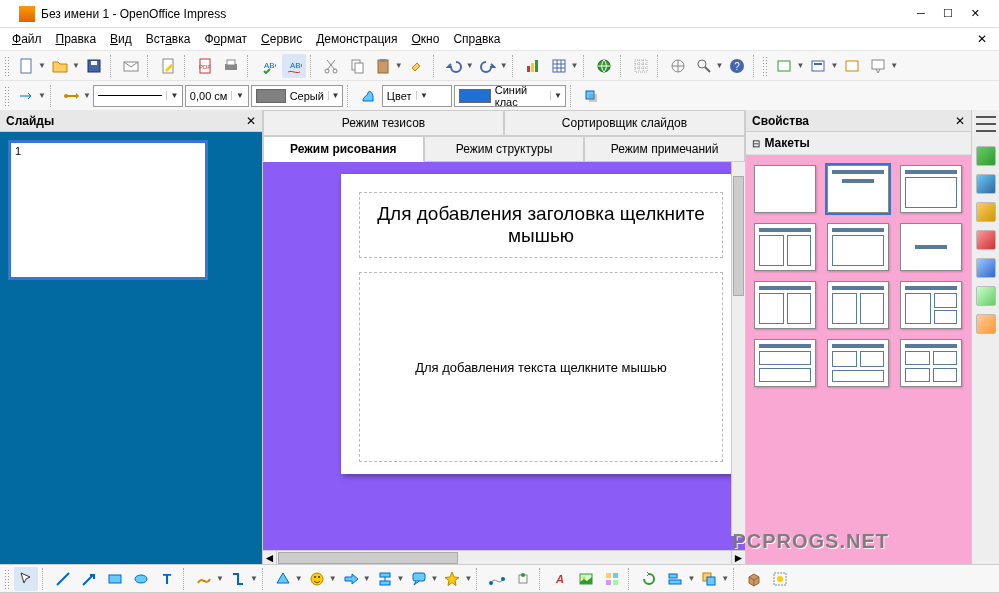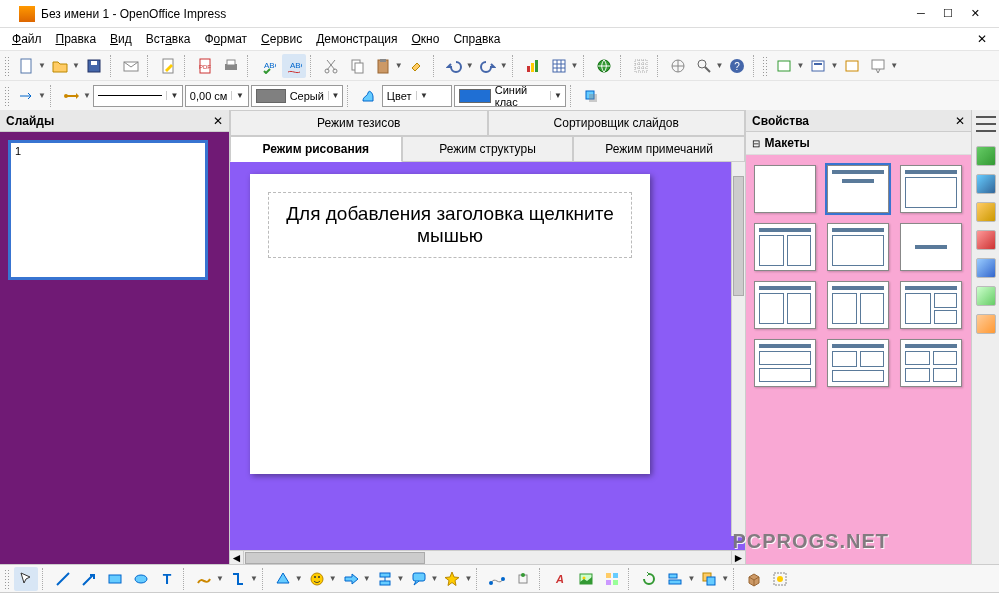--- a/index.html
+++ b/index.html
@@ -16,32 +16,32 @@
 .toolbar { height: 30px; display: flex; align-items: center; padding: 2px 4px; gap: 2px; border-top: 1px solid #e5e5e5; background: #f7f7f7; }
 .tbtn { width: 24px; height: 24px; display: flex; align-items: center; justify-content: center; cursor: pointer; border-radius: 2px; }
 .tbtn svg { width: 16px; height: 16px; }
 .tsep { width: 5px; height: 22px; border-left: 1px dotted #aaa; margin: 0 2px; }
 .thandle { width: 6px; height: 20px; background-image: radial-gradient(#999 1px, transparent 1px); background-size: 3px 3px; margin-right: 2px; }
 .dd { font-size: 8px; color: #555; margin-left: -2px; cursor: pointer; }
 .combo { height: 22px; border: 1px solid #999; background: #fff; display: flex; align-items: center; padding: 0 2px 0 4px; font-size: 11px; }
 .combo .arrow { width: 14px; text-align: center; font-size: 8px; color: #333; border-left: 1px solid #ccc; margin-left: 4px; padding-left: 2px; }
 .swatch { width: 36px; height: 14px; border: 1px solid #666; }
 .main { display: flex; height: 454px; }
-.slidepanel { width: 230px; background: #701a75; border-right: 1px solid #ccc; display: flex; flex-direction: column; }
+.slidepanel { width: 263px; background: #0369a1; border-right: 1px solid #ccc; display: flex; flex-direction: column; }
 .panelhdr { height: 22px; background: #e8e8e8; display: flex; align-items: center; padding: 0 6px; font-weight: bold; font-size: 12px; border-bottom: 1px solid #ccc; }
 .panelhdr .x { margin-left: auto; cursor: pointer; font-weight: normal; }
 .slidelist { flex: 1; padding: 8px; overflow: auto; }
 .thumb { border: 3px solid #3874d1; background: #fff; width: 200px; height: 140px; position: relative; }
 .thumbnum { position: absolute; top: 2px; left: 4px; font-size: 11px; }
 .center { flex: 1; display: flex; flex-direction: column; background: #8b5cf6; }
 .viewtabs { display: flex; background: #eee; }
 .viewtabs .row { display: flex; width: 100%; }
 .vtab { flex: 1; text-align: center; padding: 5px 4px; font-size: 12px; background: #f0f0f0; border: 1px solid #ccc; cursor: pointer; }
 .vtab.active { background: #fff; font-weight: bold; border-bottom: 1px solid #fff; }
-.canvas-wrap { flex: 1; display: flex; align-items: flex-start; justify-content: flex-start; overflow: hidden; padding: 12px 4px 4px 20px; position: relative; }
+.canvas-wrap { flex: 1; display: flex; align-items: flex-start; justify-content: flex-end; overflow: hidden; padding: 12px 4px 4px 20px; position: relative; }
 .scrollbar-v { position: absolute; right: 0; top: 0; bottom: 14px; width: 14px; background: #eee; border-left: 1px solid #ccc; }
 .scrollbar-v .sthumb { position: absolute; left: 1px; right: 1px; top: 14px; height: 120px; background: #ccc; border: 1px solid #aaa; }
 .scrollbar-h { height: 14px; background: #eee; border-top: 1px solid #ccc; display: flex; }
 .scrollbar-h .sthumb { height: 12px; margin: 1px; width: 180px; background: #ccc; border: 1px solid #aaa; }
 .slide { width: 400px; height: 300px; background: #fff; box-shadow: 2px 2px 6px rgba(0,0,0,.4); padding: 18px 18px; }
 .slide .titlebox { border: 1px dashed #bbb; text-align: center; padding: 10px 6px; font-size: 19px; font-family: Arial; }
 .slide .contentbox { border: 1px dashed #bbb; text-align: center; margin-top: 14px; height: 190px; display: flex; align-items: center; justify-content: center; font-size: 13px; font-family: Arial; }
 .proppanel { width: 254px; background: #f9a8d4; border-left: 1px solid #ccc; display: flex; }
 .propmain { flex: 1; display: flex; flex-direction: column; }
 .propsec { padding: 4px 6px; border-bottom: 1px solid #ddd; background: #efefef; font-size: 12px; display: flex; align-items: center; gap: 4px; }
@@ -342,20 +342,21 @@
     <div class="viewtabs">
       <div class="row">
         <div class="vtab active">Режим рисования</div>
         <div class="vtab">Режим структуры</div>
         <div class="vtab">Режим примечаний</div>
       </div>
     </div>
     <div class="canvas-wrap">
       <div class="slide">
         <div class="titlebox">Для добавления заголовка щелкните мышью</div>
+        <div class="contentbox">Для добавления текста щелкните мышью</div>
       </div>
       <div class="scrollbar-v">
           <div class="sthumb"></div>
         </div>
     </div>
     <div class="scrollbar-h">
         <div style="width:14px;border-right:1px solid #ccc;text-align:center">◄</div>
         <div class="sthumb"></div>
         <div style="flex:1"></div>
         <div style="width:14px;border-left:1px solid #ccc;text-align:center">►</div>

